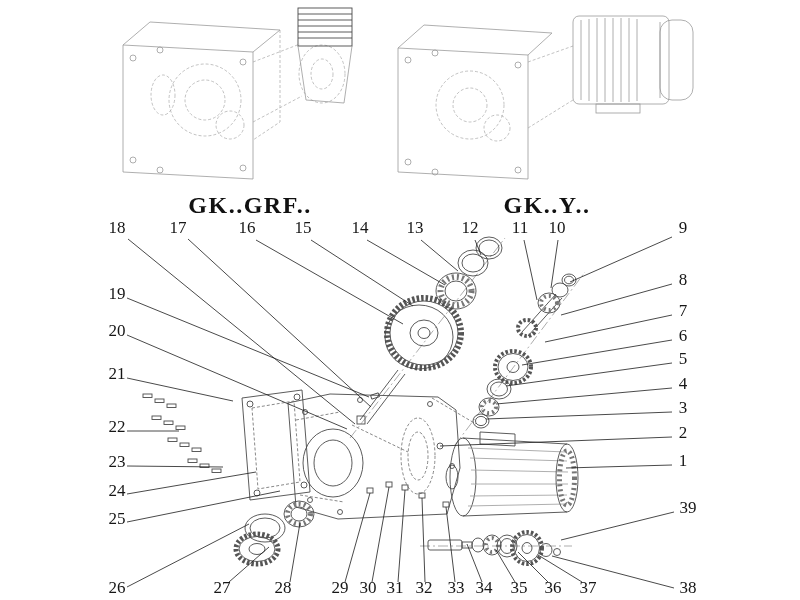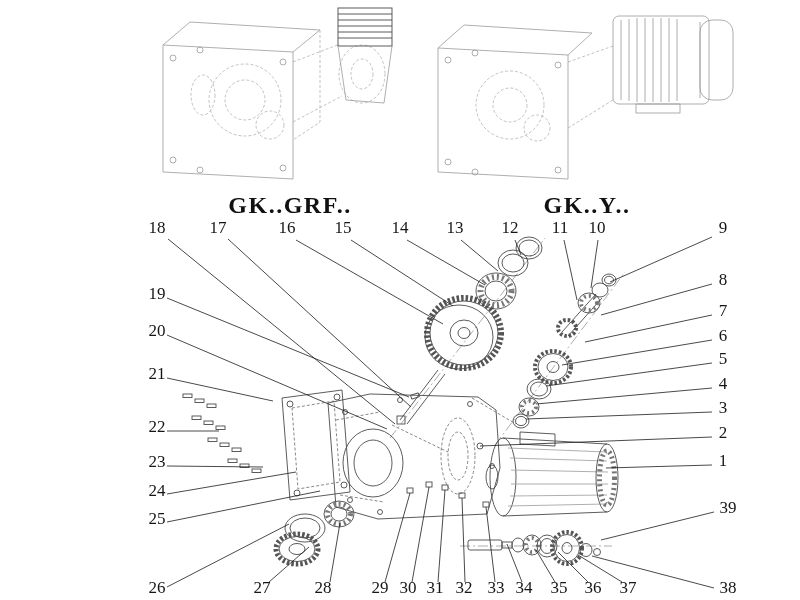--- a/index.html
+++ b/index.html
@@ -1,17 +1,17 @@
 <!DOCTYPE html>
 <html><head>
 <meta charset="utf-8">
 <style>
   html,body{margin:0;padding:0;}
   body{width:800px;height:600px;background:#ffffff;overflow:hidden;}
-  #canvas{position:relative;width:680px;height:600px;background:#ffffff;padding-left:40px;}
+  #canvas{position:relative;width:680px;height:600px;background:#ffffff;}
   svg{display:block;}
   .title{font-family:"Liberation Serif",serif;font-size:24px;font-weight:bold;fill:#111;letter-spacing:1.5px;}
   #callout-labels text{font-family:"Liberation Serif",serif;font-size:17px;fill:#161616;text-anchor:middle;}
   #leader-lines line{stroke:#1c1c1c;stroke-width:0.8;}
   .faint{stroke:#9a9a9a;fill:none;stroke-width:0.8;}
   .faint-d{stroke:#a8a8a8;fill:none;stroke-width:0.7;stroke-dasharray:3,2;}
   .ink{stroke:#4a4a4a;fill:none;stroke-width:0.9;}
   .ink-d{stroke:#6a6a6a;fill:none;stroke-width:0.8;stroke-dasharray:3,2;}
   .center{stroke:#8a8a8a;fill:none;stroke-width:0.7;stroke-dasharray:10,3,2,3;}
   .teeth{stroke:#555;fill:none;stroke-dasharray:2.5,2;}

